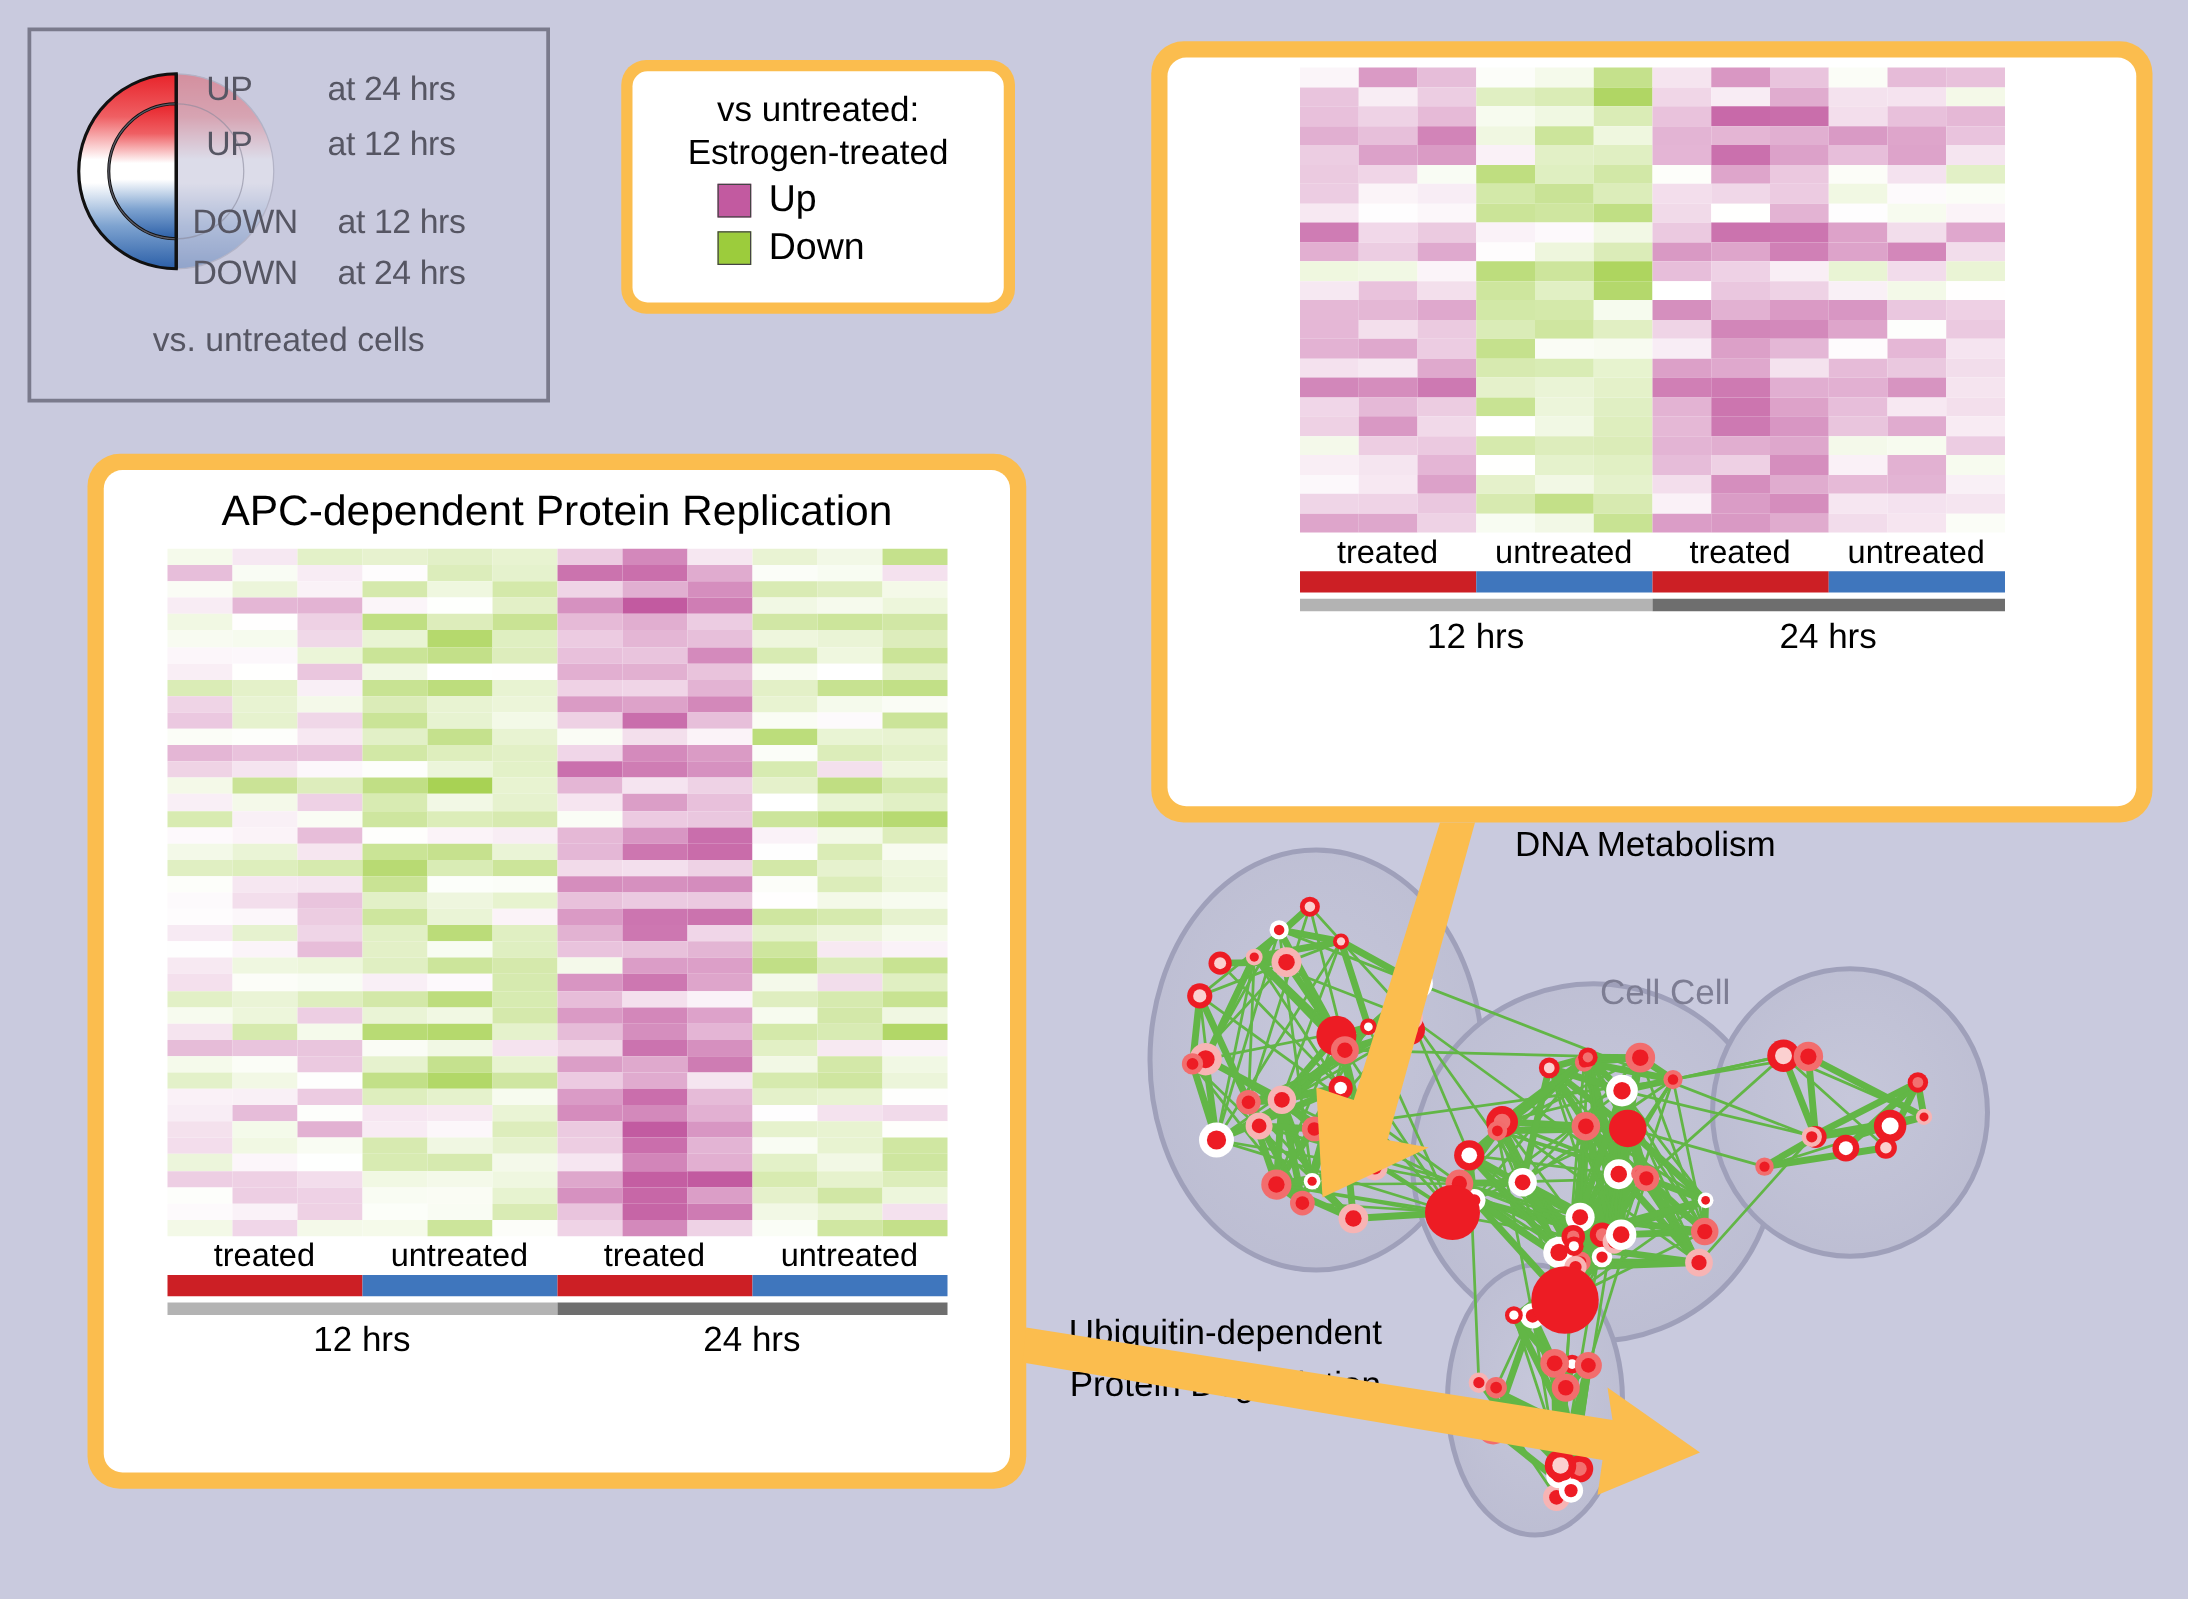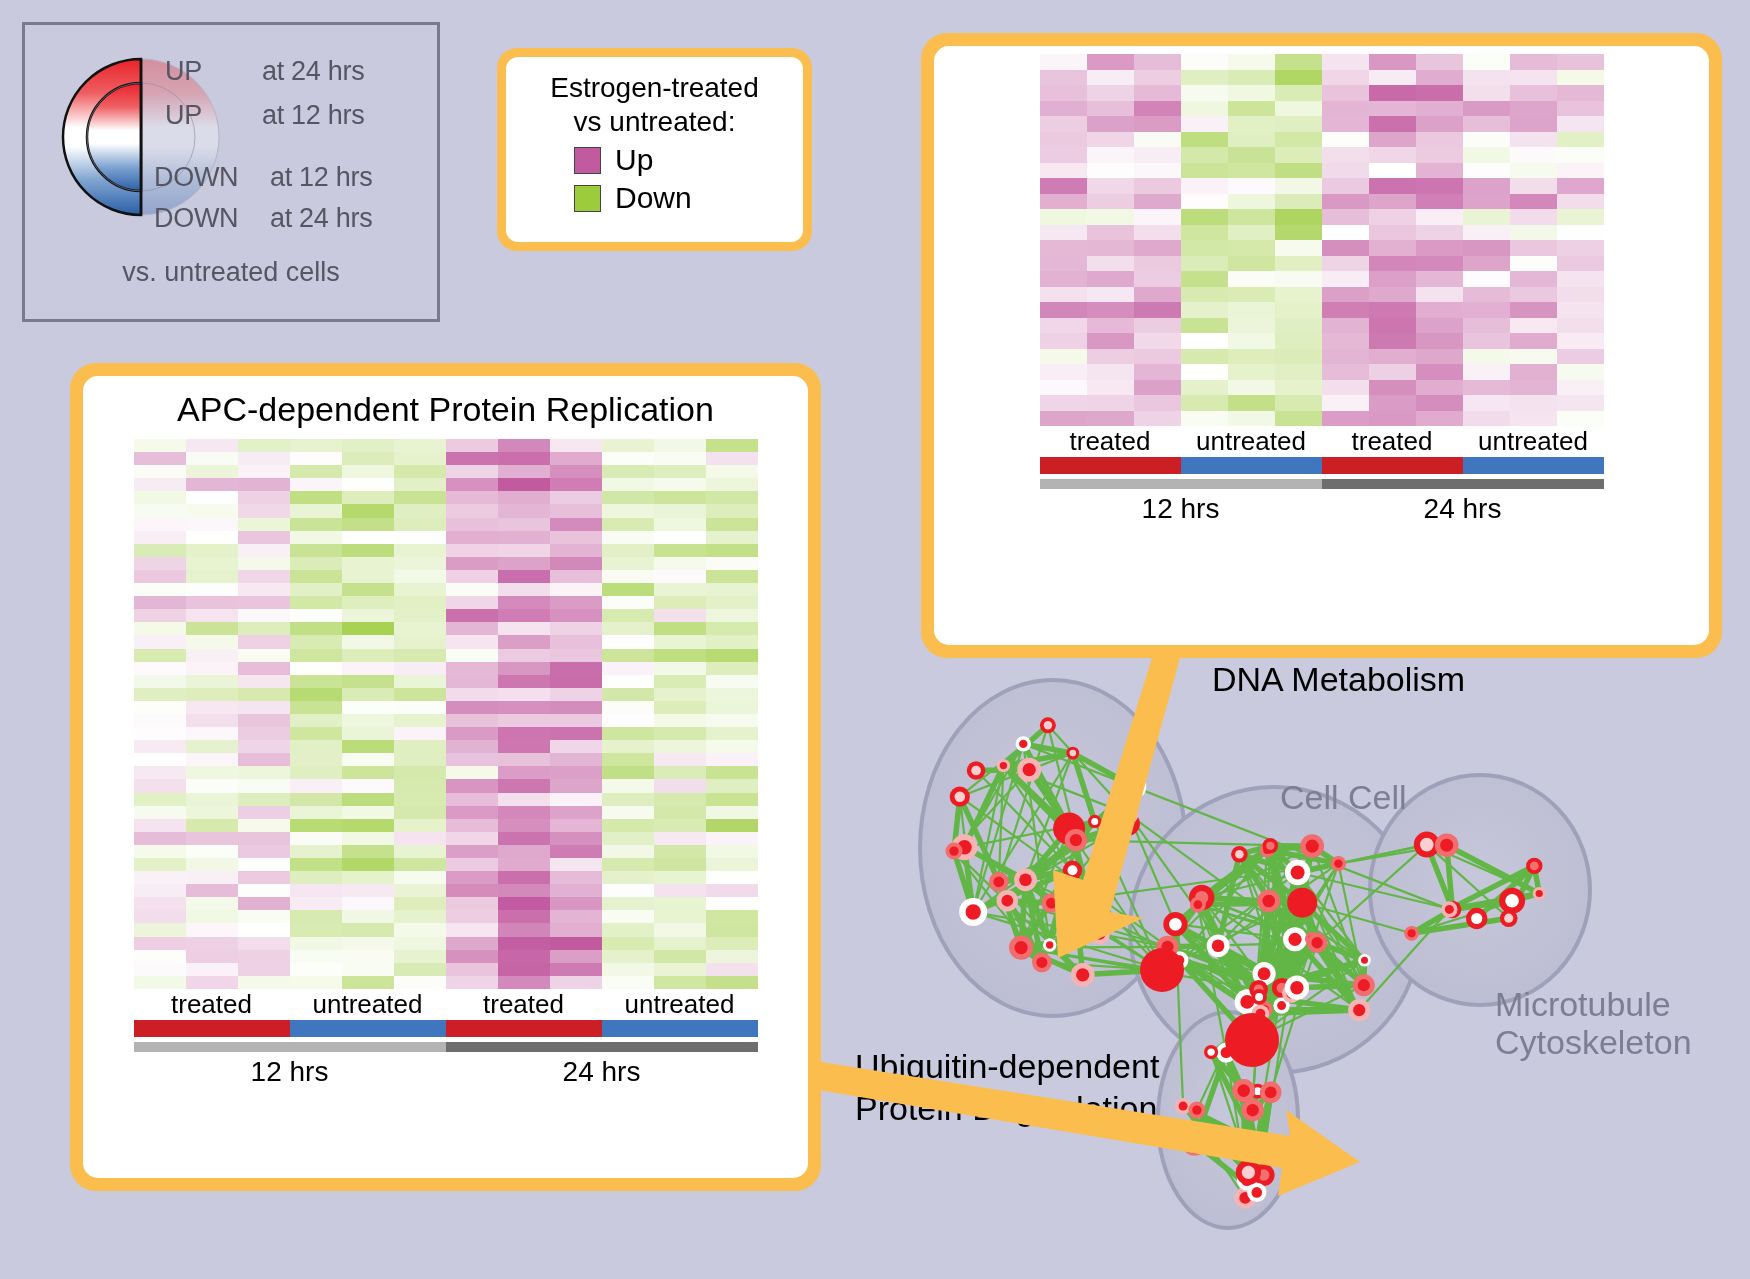--- a/index.html
+++ b/index.html
@@ -55,21 +55,21 @@
   .ann .barrow { display:flex; }
   .ann .barrow div { height:17px; }
   .ann .timerow { display:flex; margin-top:5px; }
   .ann .timerow div { height:10px; }
   .ann .tlabrow { display:flex; }
   .ann .tlabrow span { text-align:center; font-size:28px; color:#000; padding-top:4px; }
 
   
   #network { position:absolute; left:880px; top:640px; width:870px; height:639px; }
   #network svg { width:100%; height:100%; display:block; }
-  .netlab { position:absolute; font-size:34px; white-space:pre; }
+  .netlab { position:absolute; font-size:28px; white-space:pre;text-align:center; }
 
   
   #arrows { position:absolute; inset:0; pointer-events:none; }
 </style>
 </head>
 <body>
 
 <div id="stage">
 
   <div id="circle-legend">
@@ -100,22 +100,22 @@
     <div class="leg-text" style="left:245px; top:137px;">at 12 hrs</div>
     <div class="leg-text" style="left:129px; top:178px;">DOWN</div>
     <div class="leg-text" style="left:245px; top:178px;">at 24 hrs</div>
     <div class="foot">
       <div>vs. untreated cells</div>
     </div>
   </div>
 
   <div id="updown-card">
     <div class="inner">
+      <div class="ttl">vs untreated:</div>
       <div class="ttl">Estrogen-treated</div>
-      <div class="ttl">vs untreated:</div>
       <div class="row">
         <div class="sw" style="background:#c25aa0"></div>
         <span>Up</span>
       </div>
       <div class="row">
         <div class="sw" style="background:#9ccc3c"></div>
         <span>Down</span>
       </div>
     </div>
   </div>
@@ -1470,21 +1470,20 @@
           <circle cx="316.9" cy="470.1" r="8.6" fill="#f26d6d"></circle>
           <circle cx="316.9" cy="470.1" r="4.7" fill="#ed1c24"></circle>
           <circle cx="368.4" cy="532.3" r="12.6" fill="#ed1c24"></circle>
           <circle cx="368.4" cy="532.3" r="6.6" fill="#fbd0d0"></circle>
           <circle cx="282.0" cy="330.0" r="22.0" fill="#ed1c24"></circle>
           <circle cx="372.0" cy="400.0" r="27.0" fill="#ed1c24"></circle>
         </g>
     </svg>
     <div class="netlab" style="left:332px; top:20px; color:#000;">DNA Metabolism</div>
     <div class="netlab" style="left:400px; top:138px; color:#7d7d93;">Cell Cell</div>
-    <div class="netlab" style="left:615px; top:345px; color:#7d7d93; line-height:38px;">Microtubule<br>Cytoskeleton</div>
     <div class="netlab" style="left:-25px; top:405px; color:#000; line-height:42px;">Ubiquitin-dependent<br>Protein Degradation</div>
   </div>
 
   <svg id="arrows" viewBox="0 0 1750 1279">
     <path d="M1152,658 L1180,658 L1110,912 L1143,918 L1058,958 L1053,870 L1083,880 Z" fill="#fbbd4e"></path>
     <path d="M821,1062 L1290,1136 L1286,1110 L1360,1162 L1278,1196 L1282,1168 L818,1090 Z" fill="#fbbd4e"></path>
   </svg>
 </div>
 
 </body></html>

